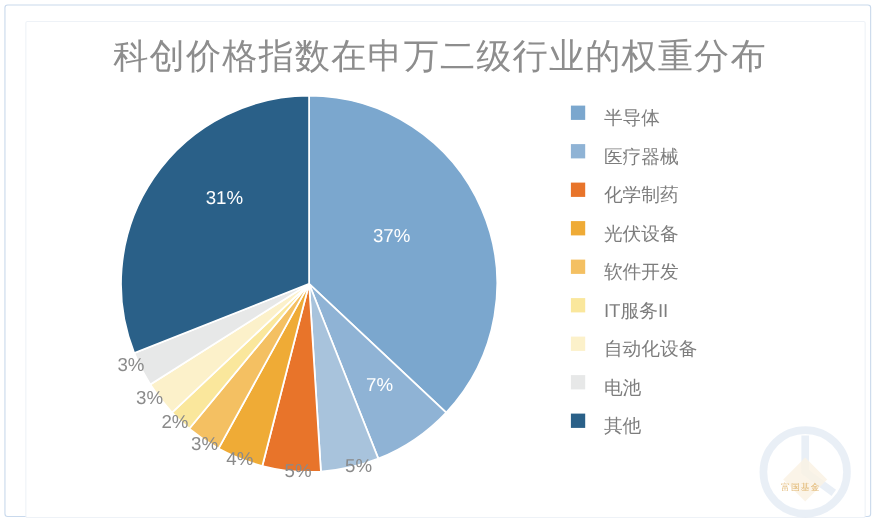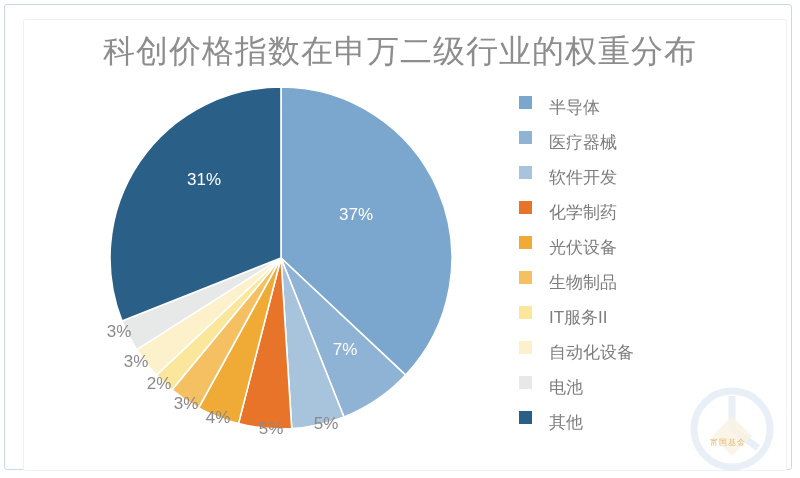--- a/index.html
+++ b/index.html
@@ -127,34 +127,30 @@
 <div id="legend">
     <div class="legend-row">
       <span class="legend-swatch" style="background: rgb(123, 167, 206);"></span>
       <span class="legend-label">半导体</span>
     </div>
     <div class="legend-row">
       <span class="legend-swatch" style="background: rgb(143, 179, 213);"></span>
       <span class="legend-label">医疗器械</span>
     </div>
     <div class="legend-row">
-      <span class="legend-swatch" style="background: rgb(168, 195, 220);"></span>
-      <span class="legend-label">软件开发</span>
-    </div>
-    <div class="legend-row">
       <span class="legend-swatch" style="background: rgb(232, 116, 42);"></span>
       <span class="legend-label">化学制药</span>
     </div>
     <div class="legend-row">
       <span class="legend-swatch" style="background: rgb(239, 171, 54);"></span>
       <span class="legend-label">光伏设备</span>
     </div>
     <div class="legend-row">
       <span class="legend-swatch" style="background: rgb(244, 192, 98);"></span>
-      <span class="legend-label">生物制品</span>
+      <span class="legend-label">软件开发</span>
     </div>
     <div class="legend-row">
       <span class="legend-swatch" style="background: rgb(250, 231, 156);"></span>
       <span class="legend-label">IT服务II</span>
     </div>
     <div class="legend-row">
       <span class="legend-swatch" style="background: rgb(252, 241, 202);"></span>
       <span class="legend-label">自动化设备</span>
     </div>
     <div class="legend-row">

